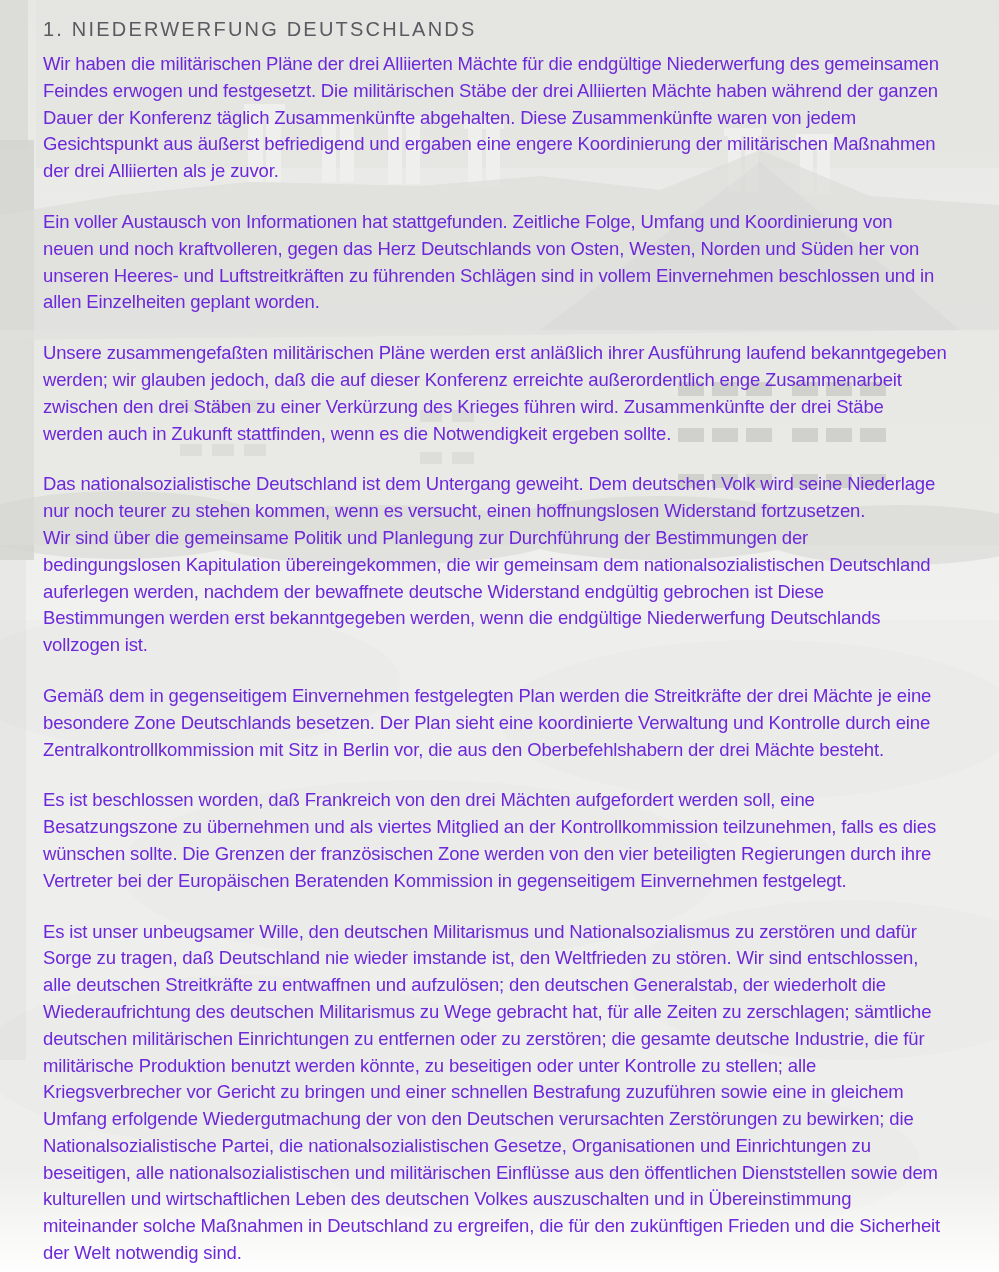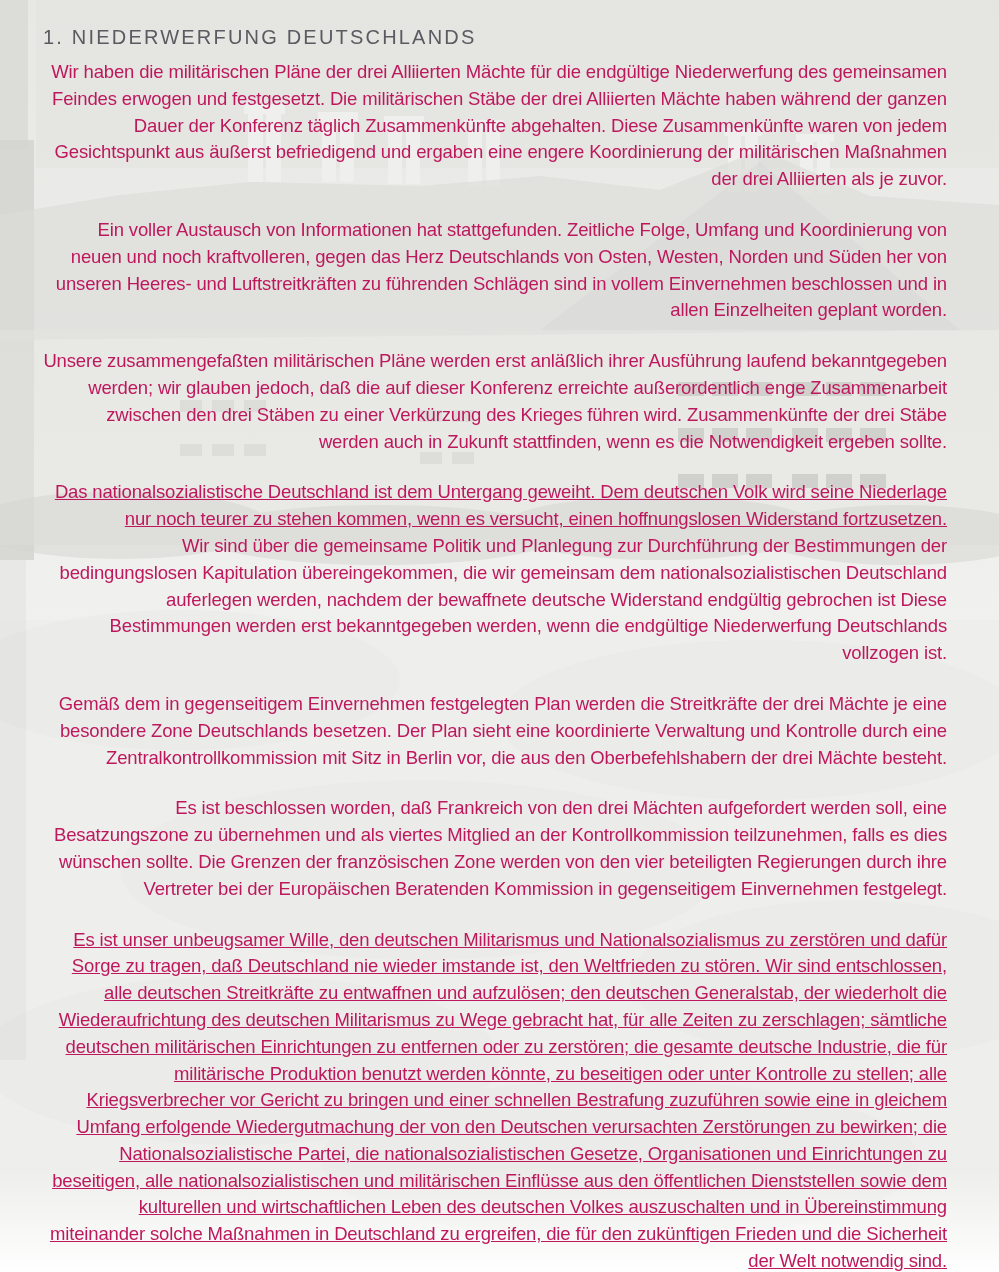--- a/index.html
+++ b/index.html
@@ -20,39 +20,39 @@
     inset: 0;
     z-index: 0;
     pointer-events: none;
   }
   .content {
     position: relative;
     z-index: 1;
     padding: 8px 52px 0 43px;
   }
   h2.section-heading {
-    margin: 16px 0 9px 0;
+    margin: 8px 0 9px 0;
     font-size: 20px;
     font-weight: 400;
     letter-spacing: 2.2px;
     color: #5a5a61;
     line-height: 1.3;
   }
   section + section h2.section-heading {
     margin-top: 25px;
   }
   p.body-par {
     margin: 0 0 24px 0;
     font-size: 18.5px;
     line-height: 26.8px;
     letter-spacing: -0.15px;
-    color: #be185d;
-    text-align: right;
+    color: #6d28d9;
+    text-align: left;
   }
-  p.body-par:last-child { margin-bottom: 0; text-decoration: underline; }
+  p.body-par:last-child { margin-bottom: 0; }
 </style>
 </head>
 <body>
 
 <div class="page">
 
   <svg class="bg" width="999" height="1272" viewBox="0 0 999 1272" aria-hidden="true">
     <defs>
       <linearGradient id="skyFade" x1="0" y1="0" x2="0" y2="1">
         <stop offset="0" stop-color="#e6e6e3" stop-opacity="0.9"></stop>

